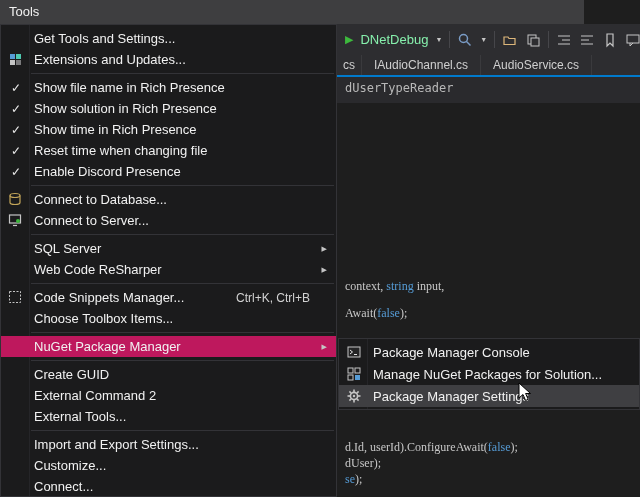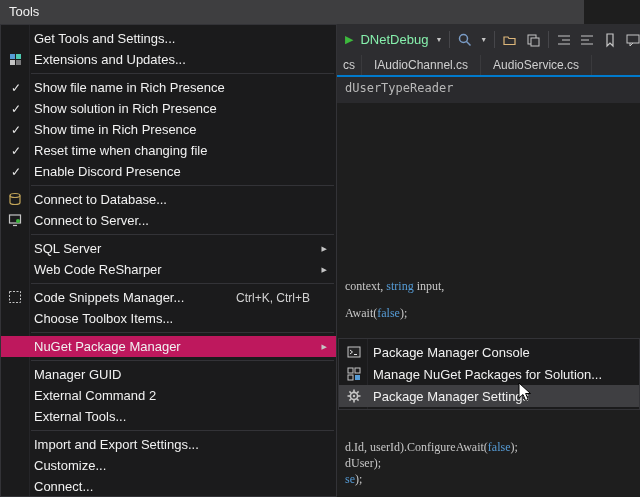--- a/index.html
+++ b/index.html
@@ -228,21 +228,21 @@
   <div class="msep"></div>
 
   <div class="mi hl">
     <span class="lbl">NuGet Package Manager</span>
     <span class="arr">▶</span>
   </div>
 
   <div class="msep"></div>
 
   <div class="mi">
-    <span class="lbl">Manager GUID</span>
+    <span class="lbl">Create GUID</span>
   </div>
   <div class="mi">
     <span class="lbl">External Command 2</span>
   </div>
   <div class="mi">
     <span class="lbl">External Tools...</span>
   </div>
 
   <div class="msep"></div>
 

